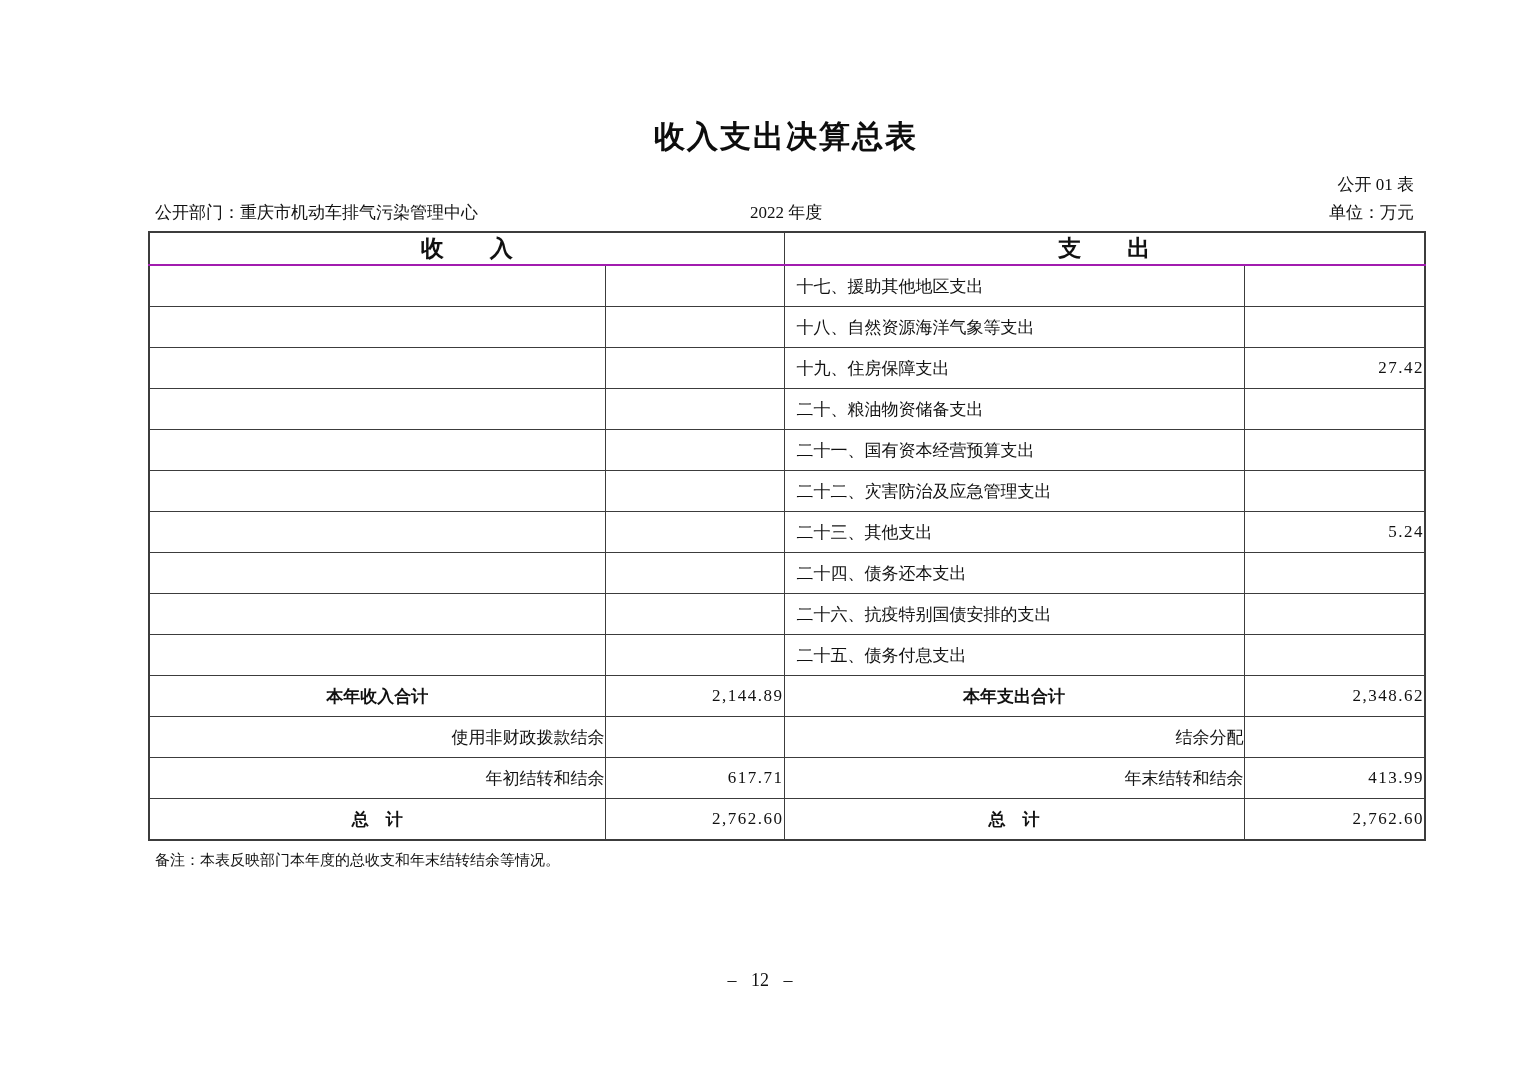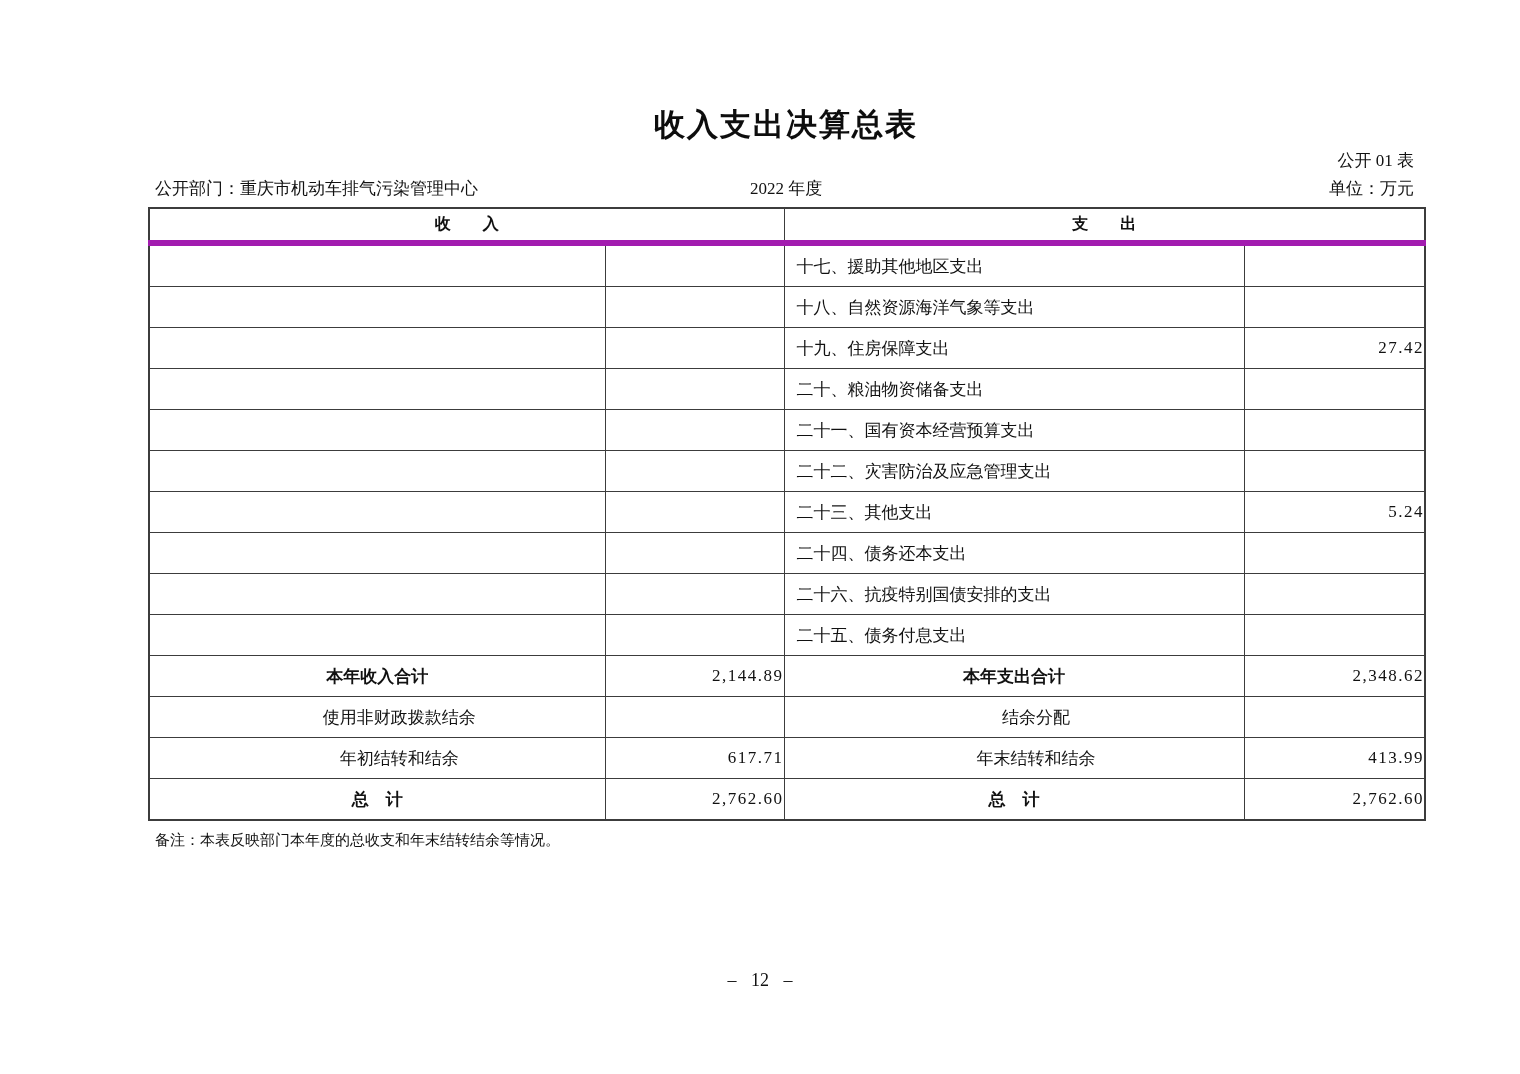--- a/index.html
+++ b/index.html
@@ -14,21 +14,21 @@
     color: #111111;
     font-family: "Liberation Serif", "DejaVu Serif", serif;
     overflow: hidden;
   }
   .sheet {
     width: 1276px;
     margin-left: 148px;
     padding-top: 100px;
   }
   .title {
-    margin: 4px;
+    margin: 16px;
     text-align: center;
     font-family: "Liberation Sans", "DejaVu Sans", sans-serif;
     font-weight: bold;
     font-size: 31px;
     line-height: 42px;
     letter-spacing: 2px;
     color: #0d0d0d;
   }
   .code-line {
     margin-top: 3px;
@@ -72,35 +72,35 @@
     padding: 0;
     font-size: 17px;
     white-space: nowrap;
     overflow: hidden;
     font-weight: normal;
   }
   table.fin thead tr.group-row th {
     height: 31px;
     font-family: Liberation Serif, serif;
     font-weight: bold;
-    font-size: 16px;
-    text-align: center;
-    border-bottom: 6px solid #a21caf;
+    font-size: 23px;
+    text-align: center;
+    border-bottom: 2px solid #a21caf;
   }
   table.fin thead tr.col-row th {
     height: 30px;
     font-family: "Liberation Sans", "DejaVu Sans", sans-serif;
     font-weight: bold;
     text-align: center;
   }
   table.fin tbody td {
     height: 40px;
   }
   td.lbl.item  { text-align: left; padding-left: 12px; }
-  td.lbl.sub   { text-align: center; padding-left: 44px; }
+  td.lbl.sub   { text-align: right; padding-left: 44px; }
   td.lbl.total {
     text-align: center;
     font-family: "Liberation Sans", "DejaVu Sans", sans-serif;
     font-weight: bold;
   }
   td.val {
     text-align: right;
     padding-right: 13px;
     letter-spacing: 1.5px;
     border-radius: 15px;

